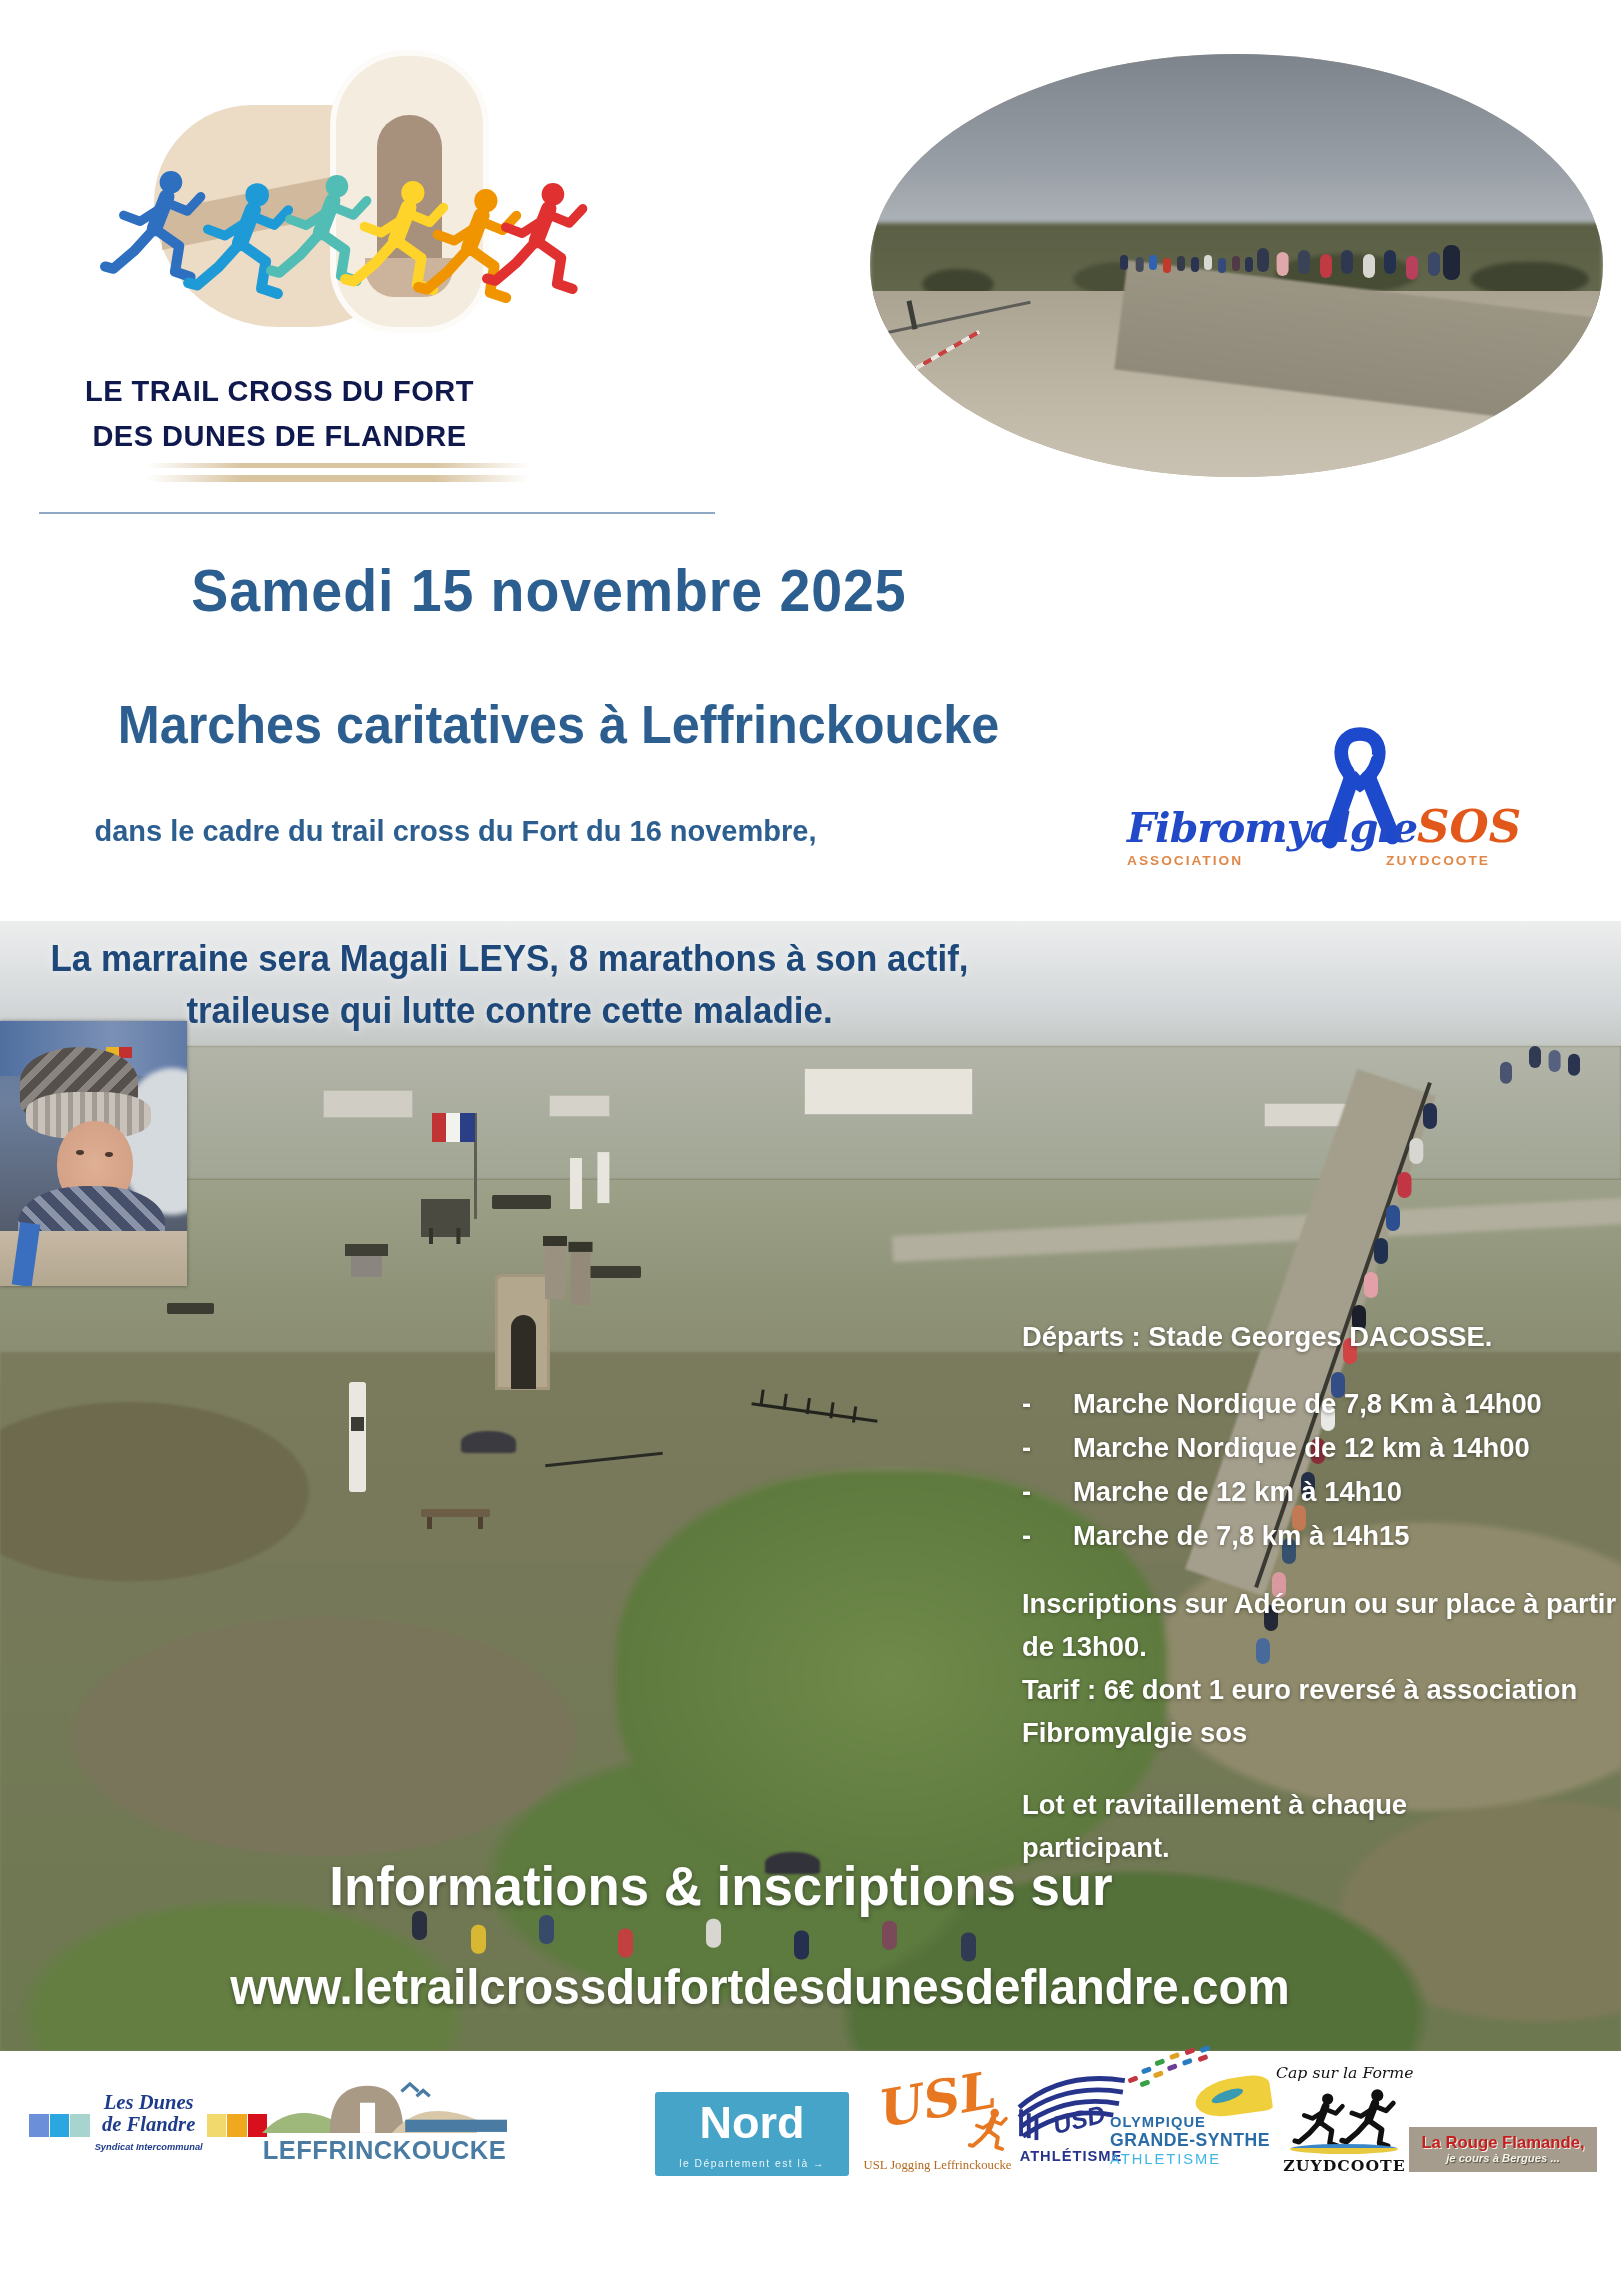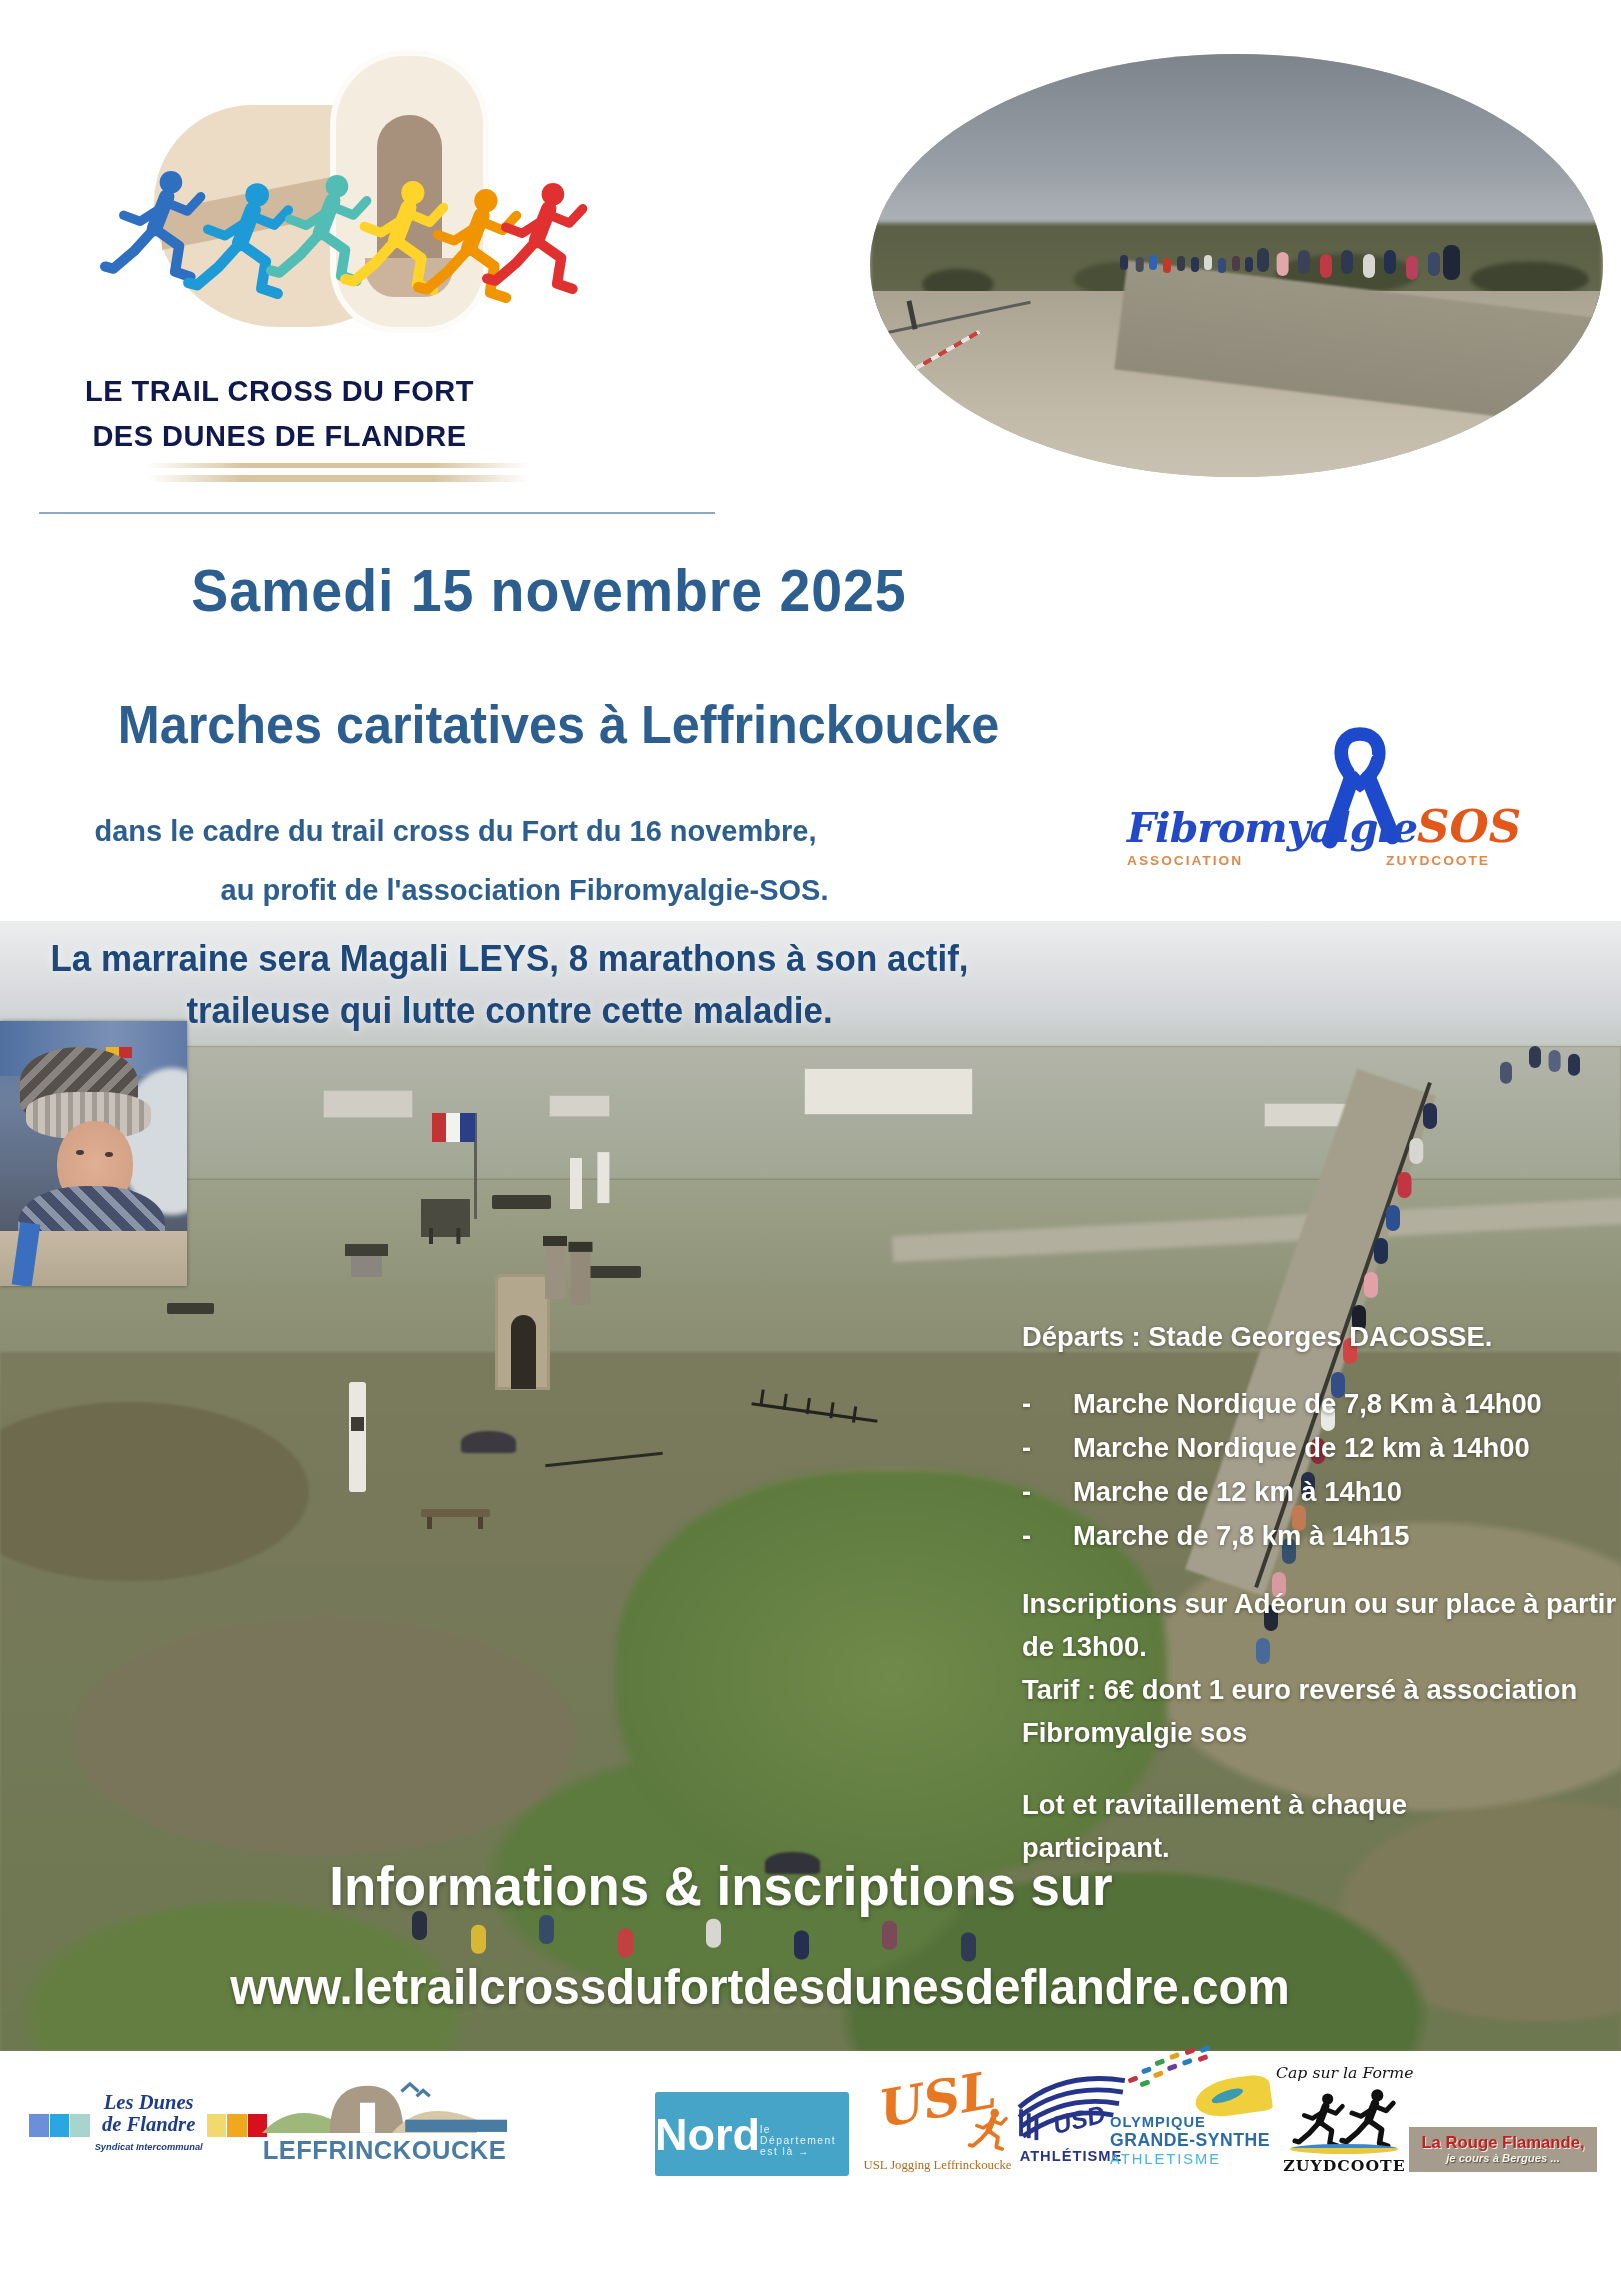--- a/index.html
+++ b/index.html
@@ -195,21 +195,21 @@
   .sq{display:inline-block;width:19.6px;height:23.5px;margin-right:1px;}
   .sp-dunes{left:29px;top:41px;width:235px;display:flex;align-items:center;}
   .dunes-left,.dunes-right{display:flex;}
   .dunes-text{text-align:center;margin:0 3.9px;font-family:"Liberation Serif",serif;font-style:italic;
     font-weight:bold;color:#1f3c8c;font-size:20.6px;line-height:21.6px;white-space:nowrap;}
   .dunes-sub{font-family:"Liberation Sans",sans-serif;font-style:italic;font-size:9.3px;letter-spacing:0;
     color:#1f3c8c;margin-top:2px;}
   .sp-leff{left:257px;top:27.4px;width:255px;text-align:center;}
   .leff-name{color:#4a7ca3;font-weight:bold;font-size:25.5px;letter-spacing:0.5px;margin-top:-3.9px;}
   .sp-nord{left:655px;top:41px;width:194px;height:84px;background:#45a4c8;border-radius:2.9px;
-    display:flex;flex-direction:row;align-items:center;justify-content:center;}
+    display:flex;flex-direction:column;align-items:center;justify-content:center;}
   .nord-name{color:#fff;font-weight:bold;font-size:45px;line-height:45px;}
   .nord-tag{color:#e8f4f8;font-size:10.3px;letter-spacing:1.5px;margin-top:13px;}
   .sp-usl{left:861px;top:17.6px;width:153px;text-align:center;}
   .usl-mark{position:relative;height:86px;}
   .usl-acronym{color:#e87722;font-weight:bold;font-style:italic;font-size:51px;transform:rotate(-10deg);
     display:inline-block;font-family:"DejaVu Serif",serif;}
   .usl-runner{position:absolute;right:5.9px;bottom:3.9px;color:#e87722;}
   .usl-cap{color:#b5691e;font-size:12.7px;font-family:"Liberation Serif",serif;margin-top:3.9px;white-space:nowrap;}
   .sp-usd{left:1012px;top:17.6px;width:118px;text-align:center;}
   .usd-cap{color:#27348b;font-weight:bold;font-size:14.7px;letter-spacing:1px;margin-top:2px;}
@@ -309,21 +309,20 @@
     <div class="op-fence"></div>
     <div class="op-tape"></div>
     <div class="op-walkers-far"></div>
     <div class="op-walkers-mid"></div>
     <div class="op-walkers-near"></div>
   </div>
 
   <div class="date-title">Samedi 15 novembre 2025</div>
   <div class="event-title">Marches caritatives à Leffrinckoucke</div>
   <div class="intro-1">dans le cadre du trail cross du Fort  du 16 novembre,</div>
-  <div class="intro-2">au profit de l'association Fibromyalgie-SOS.</div>
 
   <div class="fibro">
     <div class="fibro-ribbon">
       <svg width="94" height="147" viewBox="0 0 90 130">
         <path d="M45 10 C68 10 70 40 45 58 C20 40 22 10 45 10 Z" fill="none" stroke="#1d49cc" stroke-width="13"></path>
         <path d="M37 52 L16 112" stroke="#1d49cc" stroke-width="15" stroke-linecap="round" fill="none"></path>
         <path d="M53 52 L76 108" stroke="#1d49cc" stroke-width="15" stroke-linecap="round" fill="none"></path>
         <path d="M36 24 L58 30 L40 46 Z" fill="#ffffff"></path>
       </svg>
     </div>

